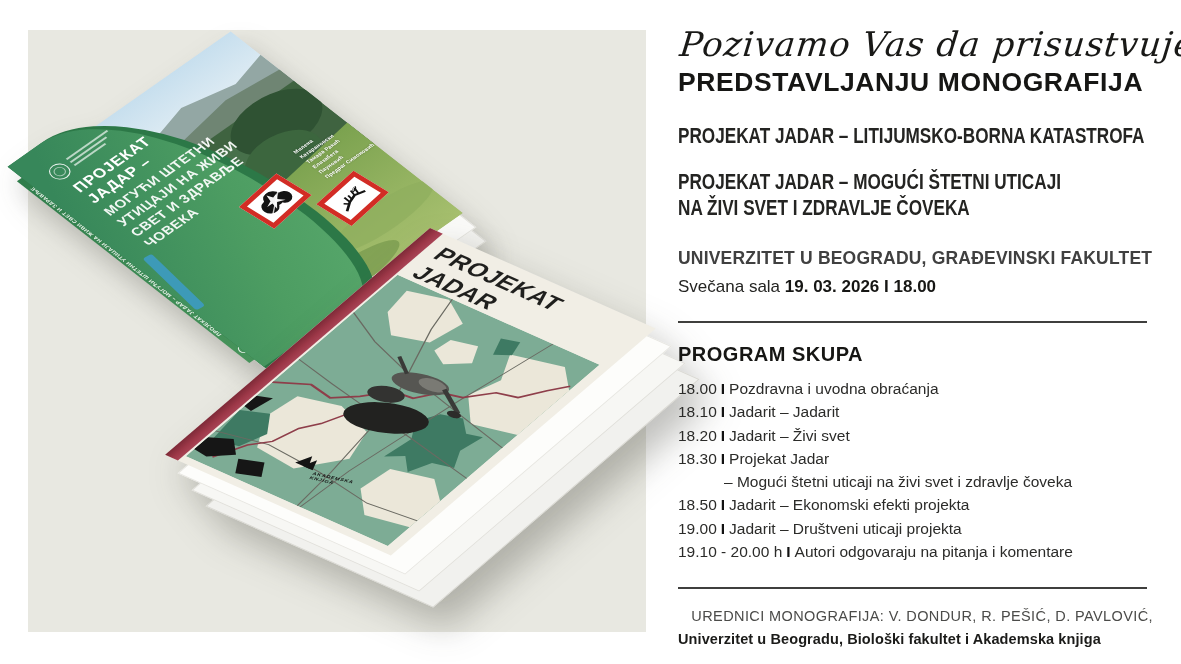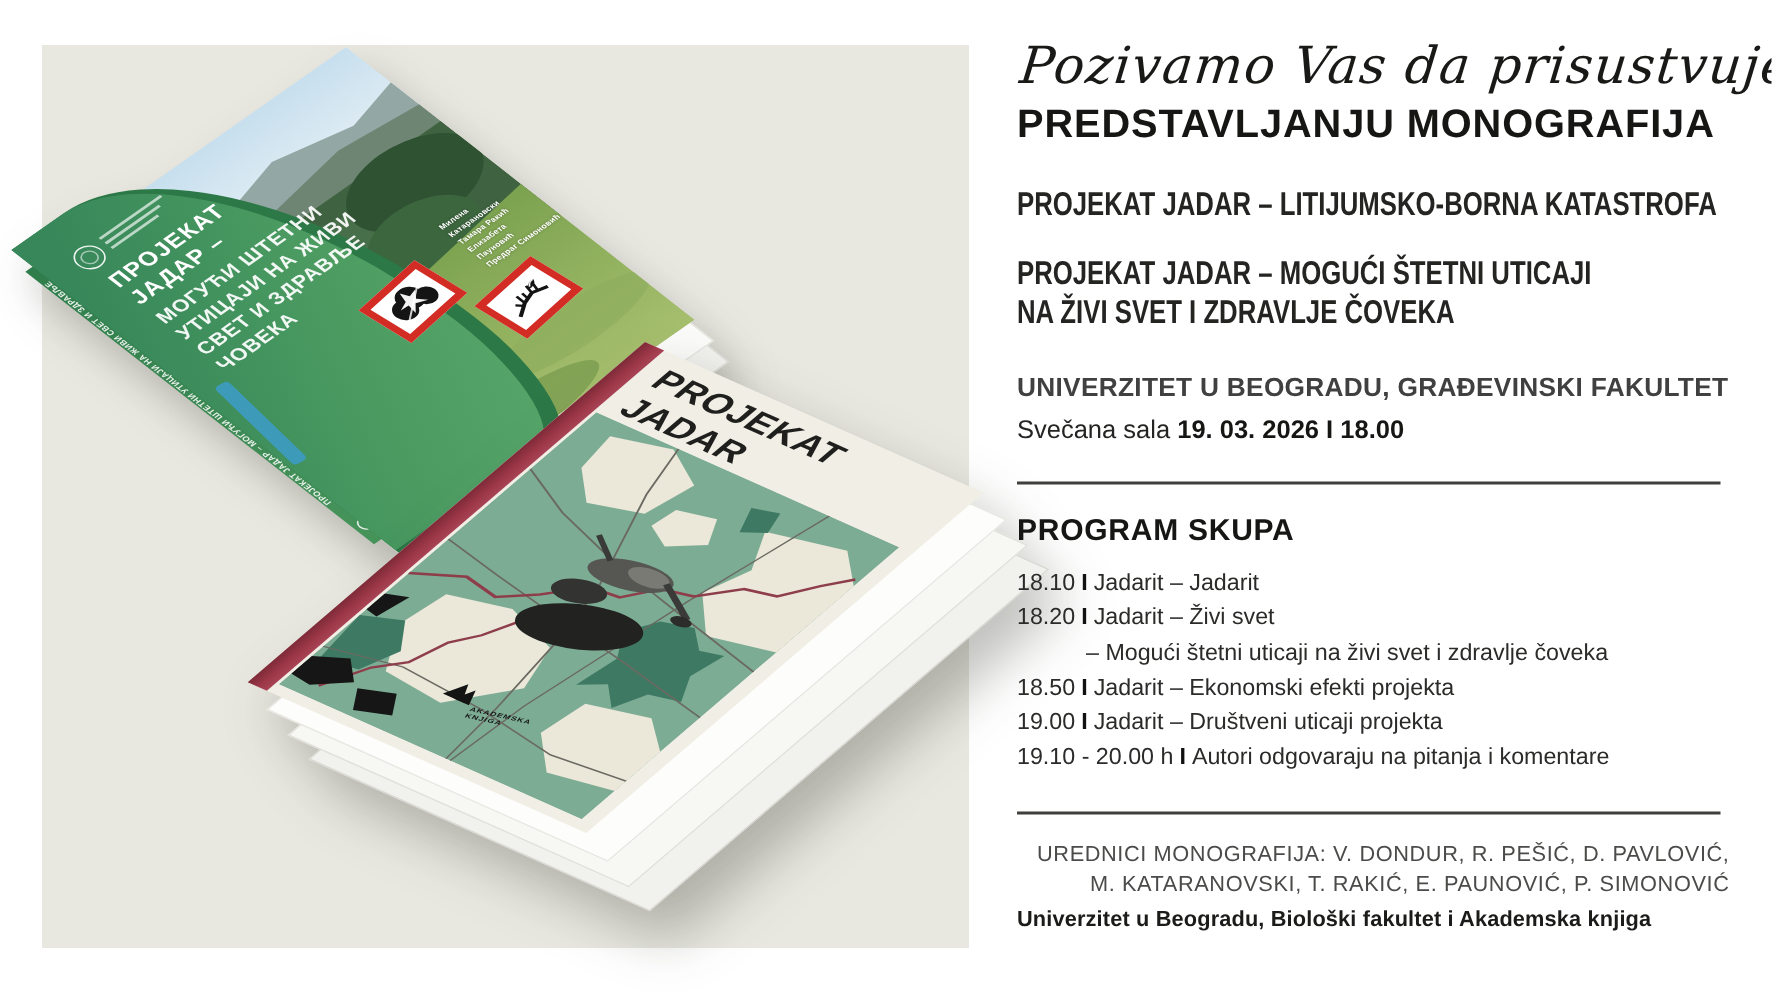--- a/index.html
+++ b/index.html
@@ -248,28 +248,29 @@
   <div class="svecana">
     <span>Svečana sala </span><b>19. 03. 2026</b>
     <b>I</b>
     <b>18.00</b>
   </div>
 
   <hr class="rule">
 
   <div class="prog-head">PROGRAM SKUPA</div>
   <div class="prog-list">
+    <div class="prog-item"><span>18.00</span><span class="sep">I</span><span>Pozdravna i uvodna obraćanja</span></div>
     <div class="prog-item"><span>18.10</span><span class="sep">I</span><span>Jadarit – Jadarit</span></div>
     <div class="prog-item"><span>18.20</span><span class="sep">I</span><span>Jadarit – Živi svet</span></div>
+    <div class="prog-item"><span>18.30</span><span class="sep">I</span><span>Projekat Jadar</span></div>
     <div class="prog-item indent"><span></span><span>– Mogući štetni uticaji na živi svet i zdravlje čoveka</span></div>
     <div class="prog-item"><span>18.50</span><span class="sep">I</span><span>Jadarit – Ekonomski efekti projekta</span></div>
     <div class="prog-item"><span>19.00</span><span class="sep">I</span><span>Jadarit – Društveni uticaji projekta</span></div>
     <div class="prog-item"><span>19.10 - 20.00 h</span><span class="sep">I</span><span>Autori odgovaraju na pitanja i komentare</span></div>
   </div>
 
   <hr class="rule">
 
   <div class="footer">
     <div class="editors">UREDNICI MONOGRAFIJA: V. DONDUR, R. PEŠIĆ, D. PAVLOVIĆ,</div>
-    <div class="editors">M. KATARANOVSKI, T. RAKIĆ, E. PAUNOVIĆ, P. SIMONOVIĆ</div>
     <div class="publishers">Univerzitet u Beogradu, Biološki fakultet i Akademska knjiga</div>
   </div>
 </div>
 
 </body></html>

